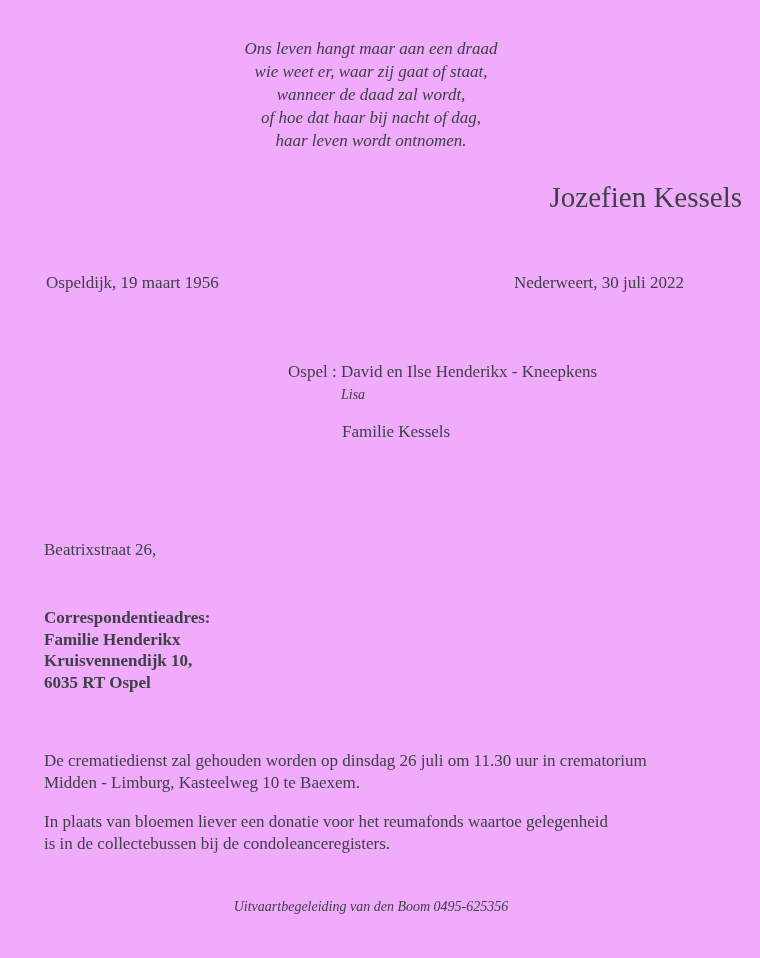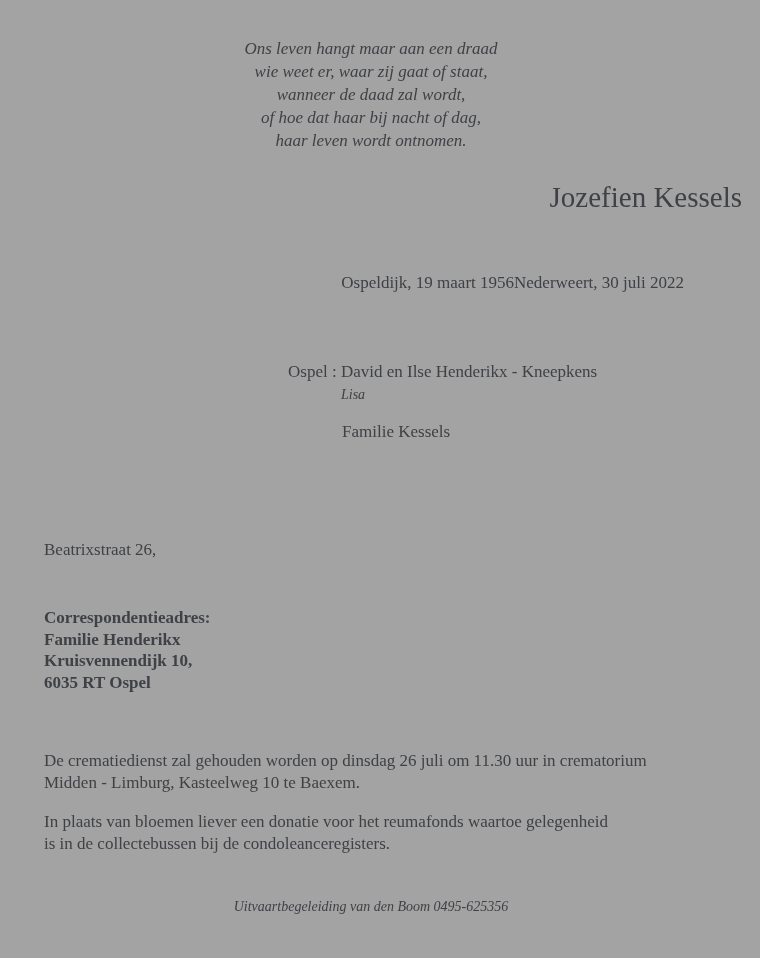--- a/index.html
+++ b/index.html
@@ -10,21 +10,21 @@
     font-family: "Liberation Serif", "DejaVu Serif", serif;
     color: #3e4145;
     position: relative;
     overflow: hidden;
   }
   .page {
     position: absolute;
     top: 0; left: 0;
     width: 760px;
     height: 958px;
-    background: #a3a3a3;
+    background: #f0abfc;
   }
 
   
   .poem {
     position: absolute;
     top: 37px;
     left: 0;
     width: 742px;
     text-align: center;
     font-style: italic;
@@ -43,21 +43,21 @@
     line-height: 34px;
   }
 
   
   .dates {
     position: absolute;
     top: 272px;
     left: 46px;
     width: 638px;
     display: flex;
-    justify-content: flex-end;
+    justify-content: space-between;
     font-size: 17px;
     line-height: 22px;
   }
 
   
   .family-line1 {
     position: absolute;
     top: 361px;
     left: 288px;
     font-size: 17px;

